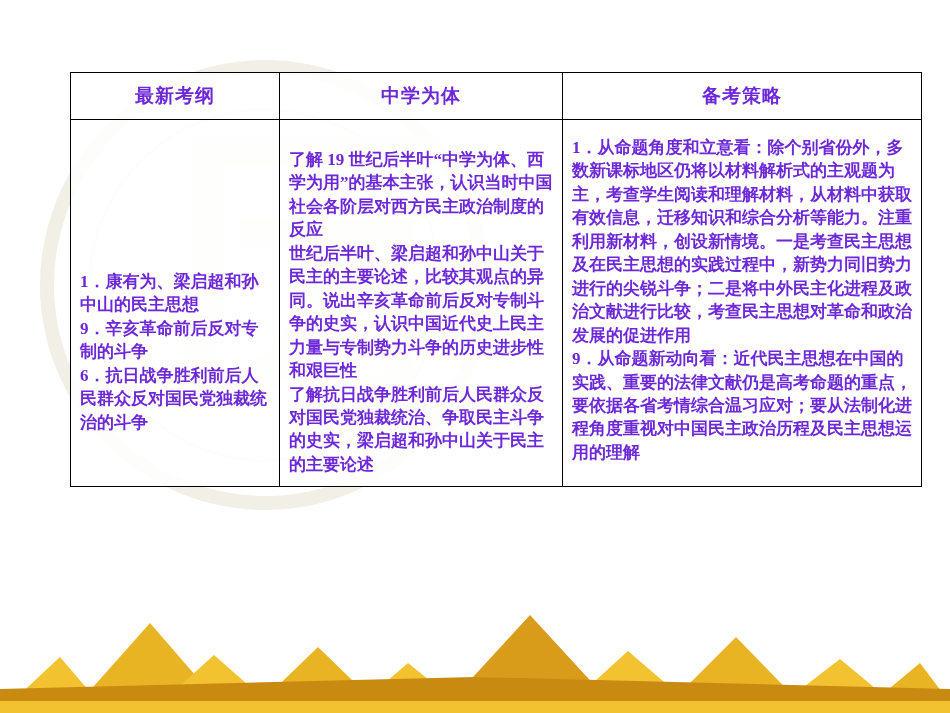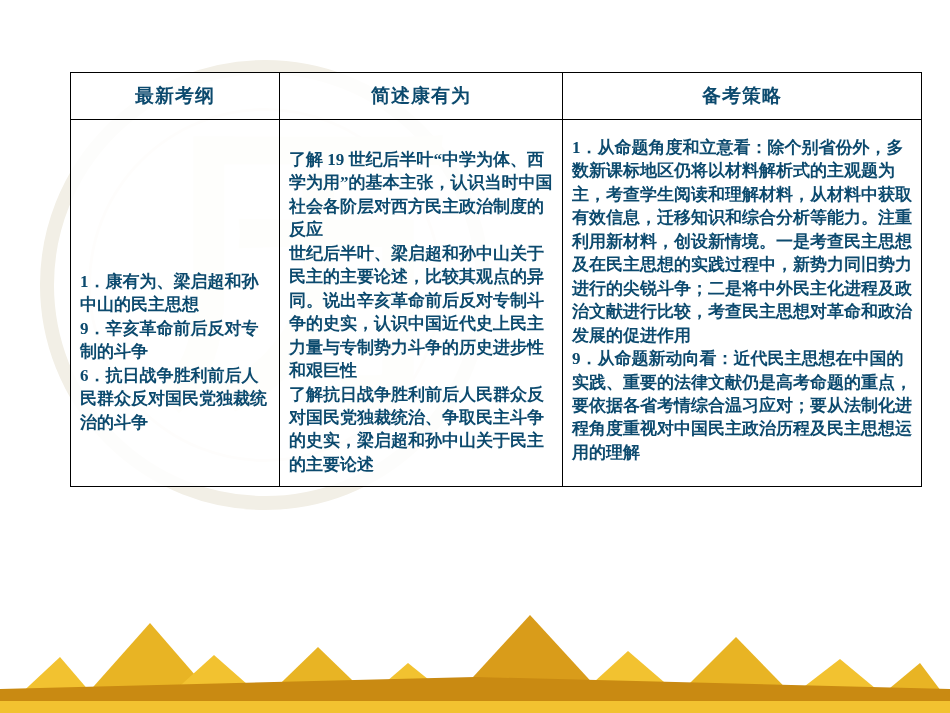--- a/index.html
+++ b/index.html
@@ -76,21 +76,21 @@
     width: 812px;
     table-layout: fixed;
     background: rgba(255,255,255,0.86);
   }
   table.main-table td, table.main-table th {
     border: 1px solid #000000;
     vertical-align: top;
     padding: 8px 9px 10px 9px;
     font-size: 17px;
     line-height: 1.38;
-    color: #0c4a6e;
+    color: #6d28d9;
     font-family: "Liberation Serif", serif;
     font-weight: bold;
   }
   table.main-table thead th {
     text-align: center;
     vertical-align: middle;
     height: 38px;
     padding: 4px 6px;
     font-size: 19px;
     letter-spacing: 1px;
@@ -141,21 +141,21 @@
     <polygon points="860,120 920,70 950,110 950,120" fill="#e8b424"></polygon>
     <polygon points="0,120 950,120 950,96 475,84 0,96" fill="#c98a12"></polygon>
     <rect x="0" y="108" width="950" height="12" fill="#f2c230"></rect>
   </svg>
 
   <div class="table-wrap">
     <table class="main-table">
       <thead>
         <tr>
           <th class="col1">最新考纲</th>
-          <th class="col2">简述康有为</th>
+          <th class="col2">中学为体</th>
           <th class="col3">备考策略</th>
         </tr>
       </thead>
       <tbody>
         <tr>
           <td class="col1 cell-body c1-body">
             <p>1．康有为、梁启超和孙中山的民主思想</p>
             <p>9．辛亥革命前后反对专制的斗争</p>
             <p>6．抗日战争胜利前后人民群众反对国民党独裁统治的斗争</p>
           </td>

